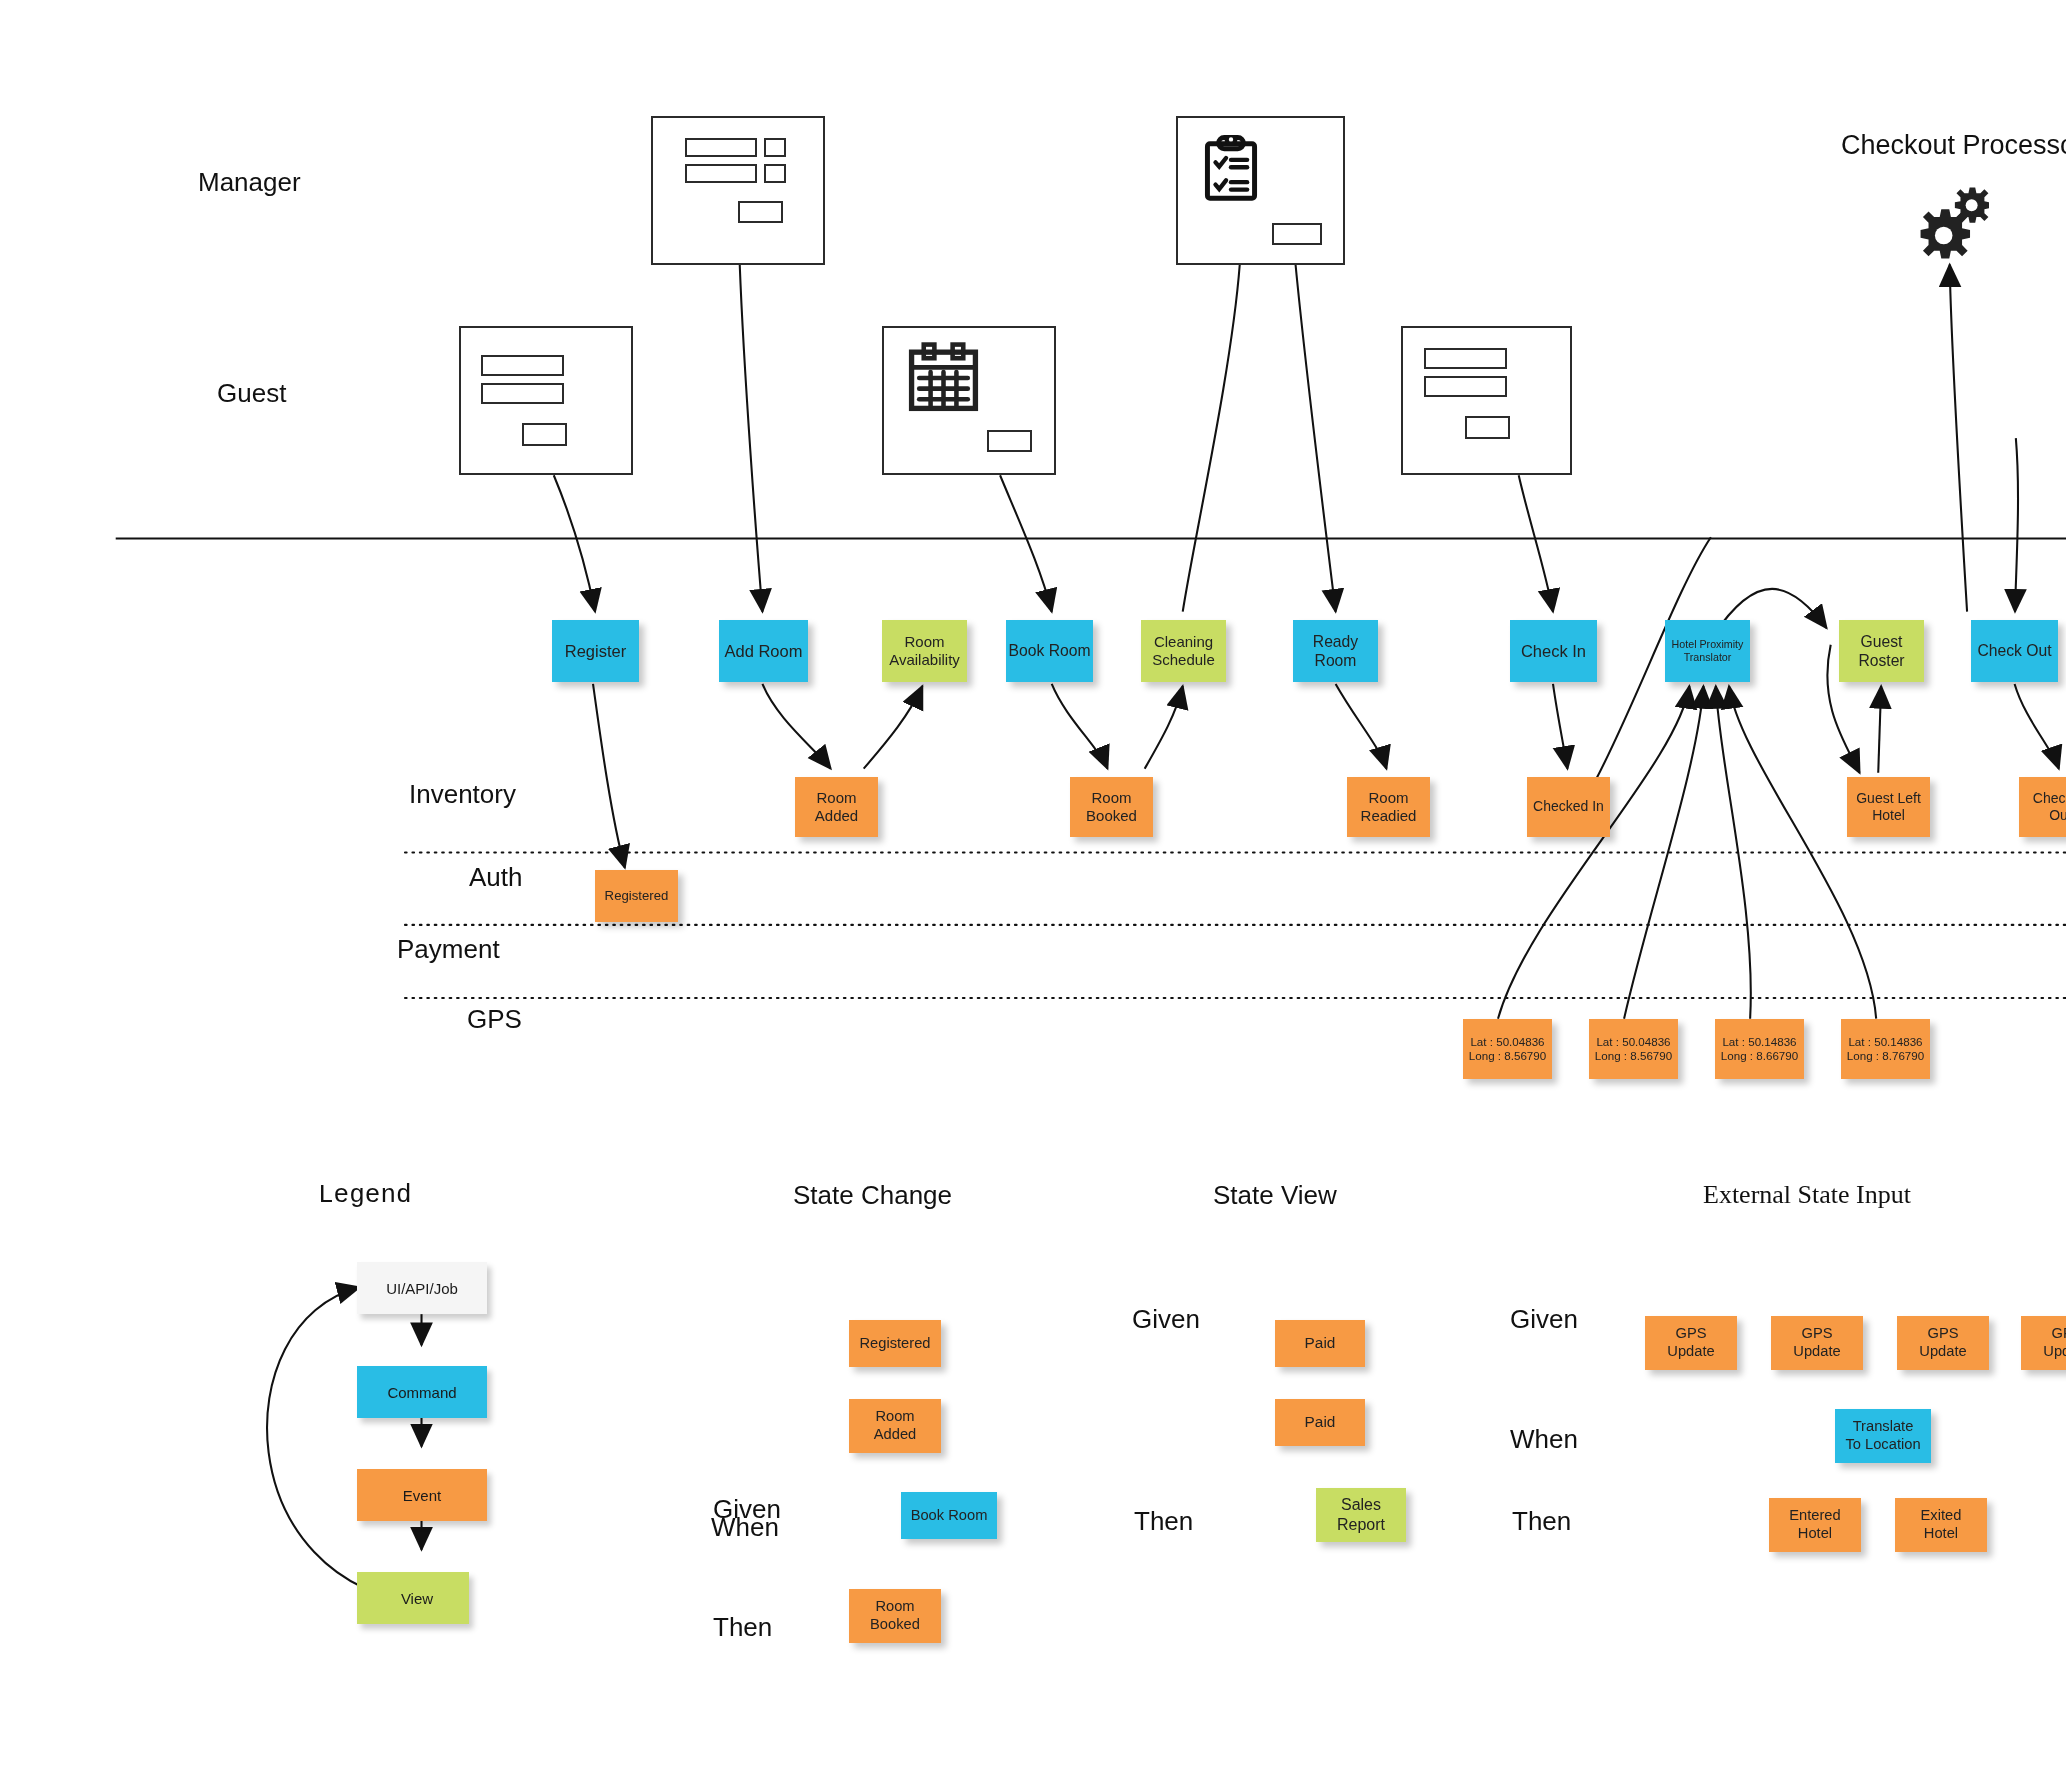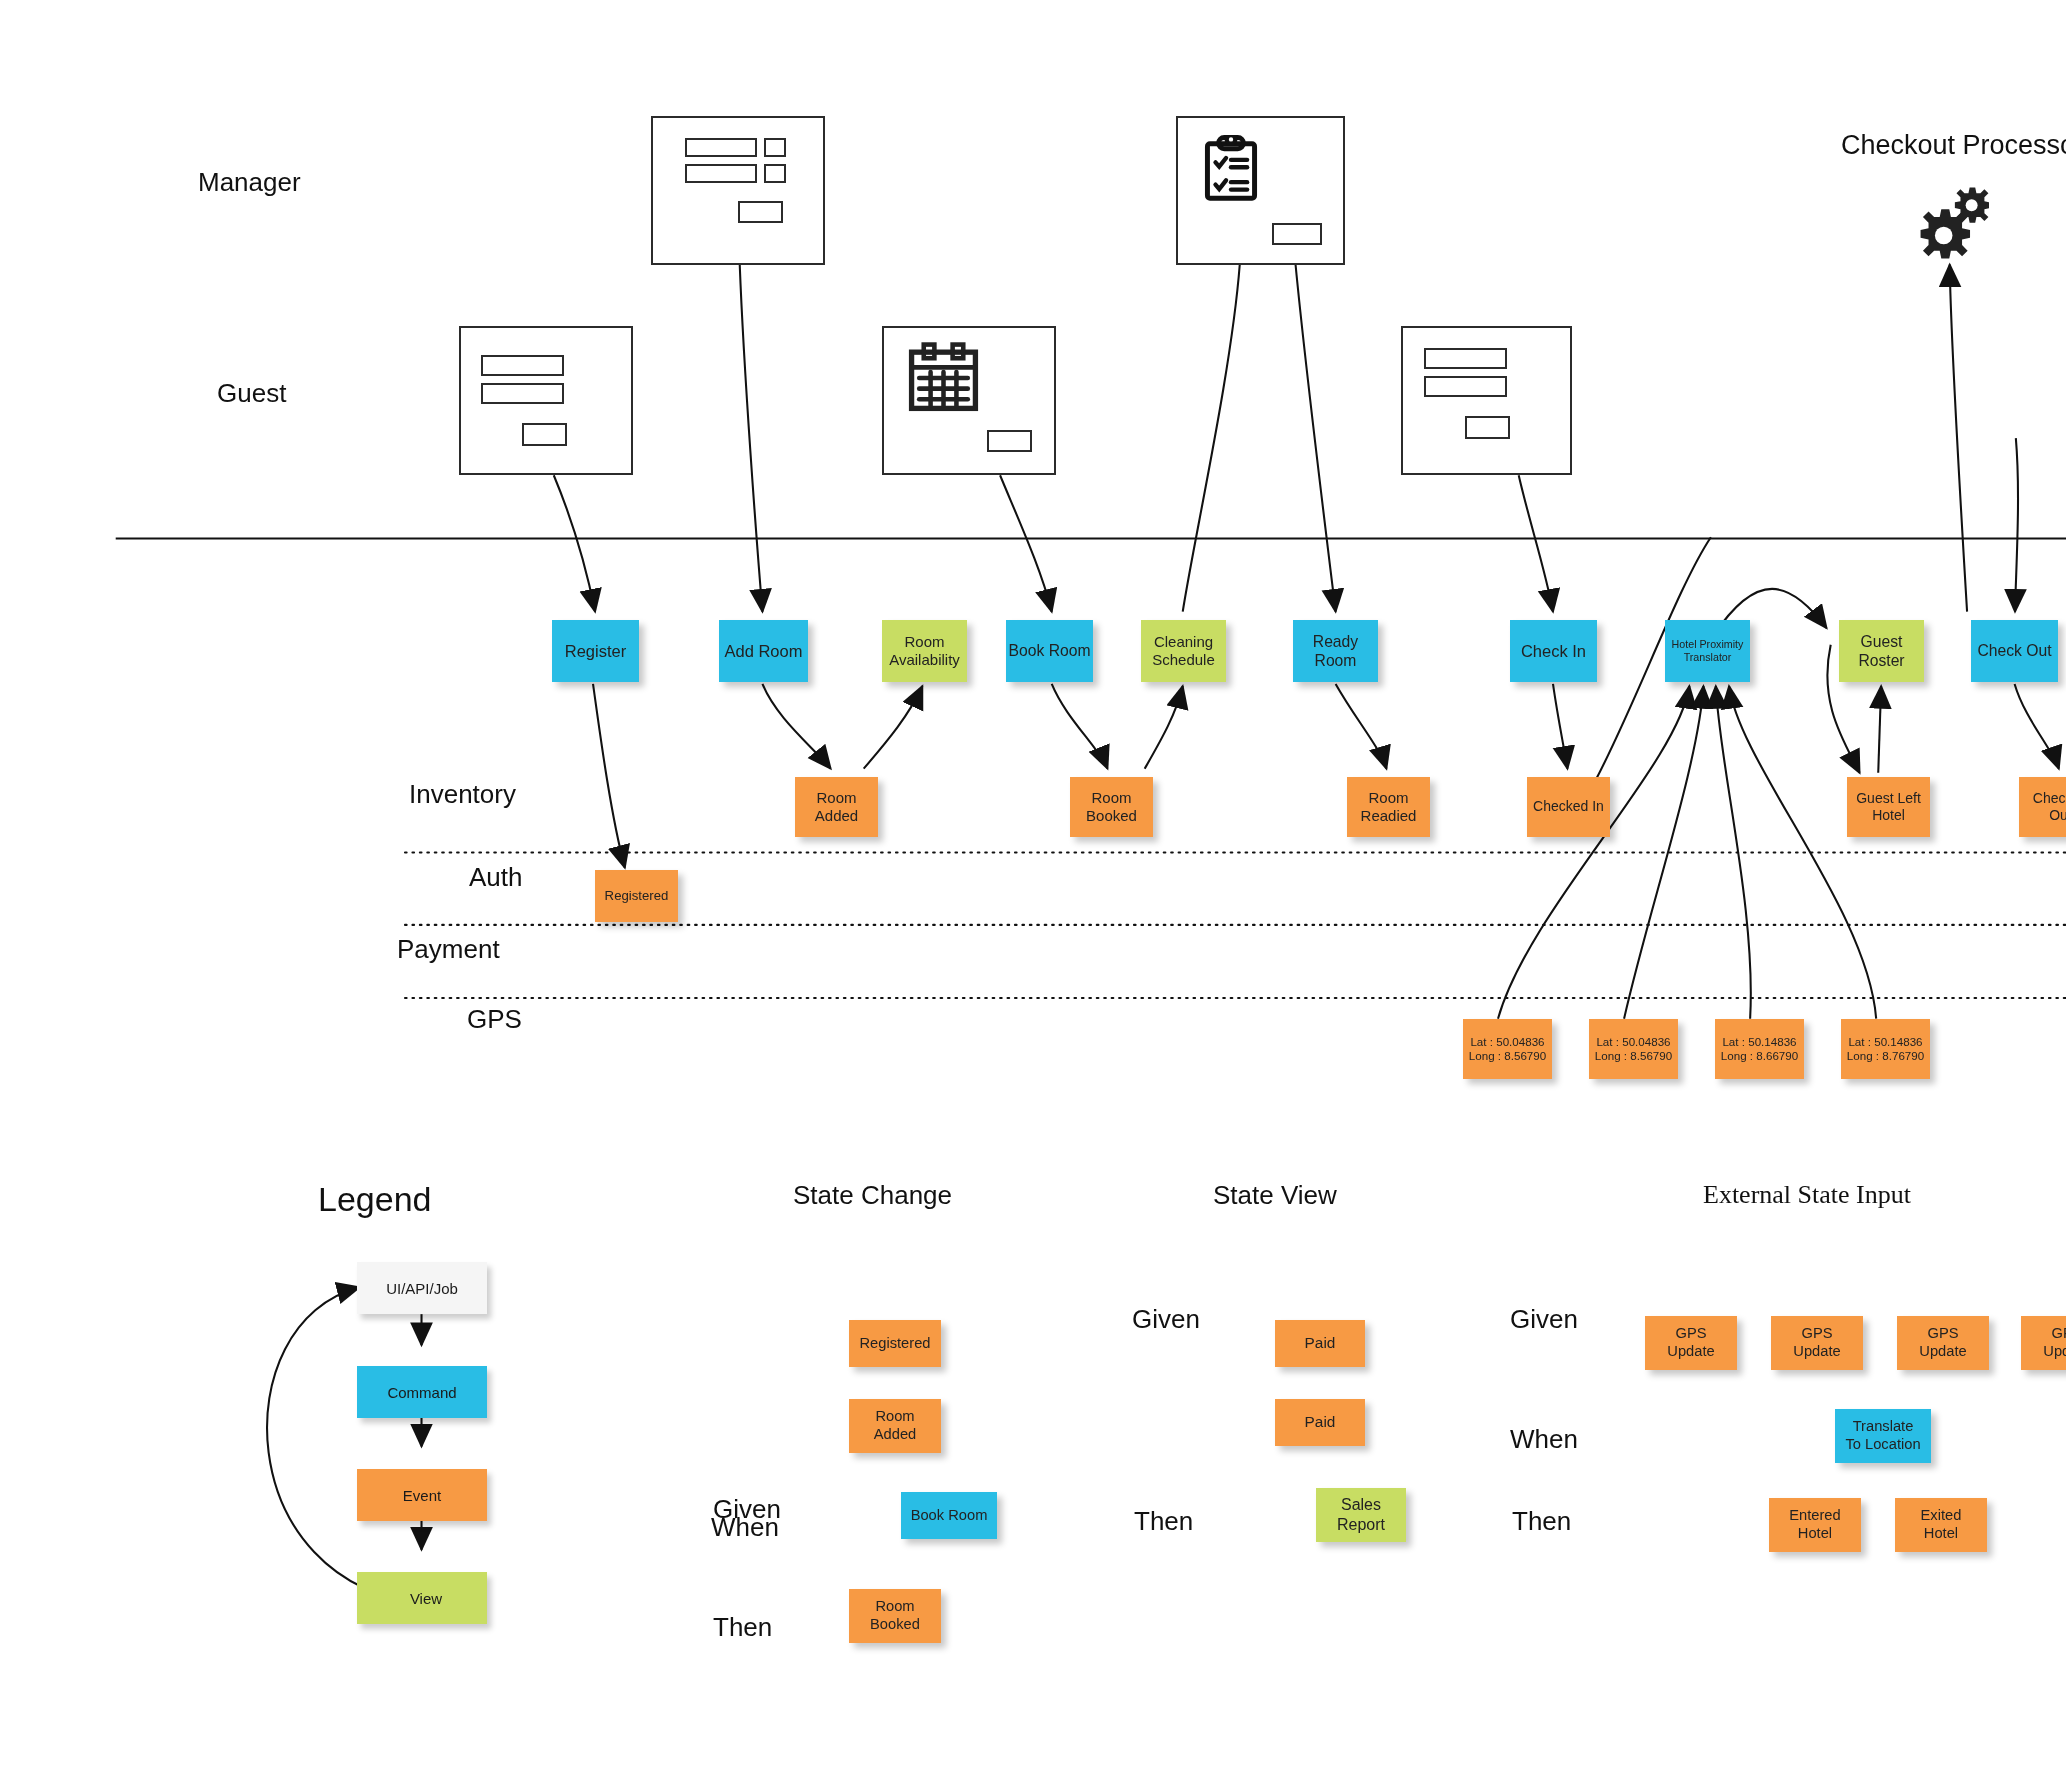--- a/index.html
+++ b/index.html
@@ -6,21 +6,21 @@
   body{font-family:"Liberation Sans", sans-serif;color:#1a1a1a;}
   #stage{position:relative;width:3025px;height:1770px;background:#fff;overflow:hidden;}
   #wires{position:absolute;left:0;top:0;width:3025px;height:1770px;pointer-events:none;}
 
   .lbl{position:absolute;font-family:"Liberation Sans",sans-serif;color:#111;white-space:nowrap;}
   .actor-lbl{font-size:26px;}
   .lane-lbl{font-size:26px;}
   .sys-lbl{font-size:27px;}
   .sec-title{font-size:26px;}
   .gwt-lbl{font-size:26px;}
-  .legend-title{font-size:34px;}
+  .legend-title{font-size:26px;font-family:Liberation Mono, monospace;}
 
   
   .uiframe{position:absolute;border:2.1px solid #2b2b2b;background:#fff;box-sizing:border-box;}
   .uibar{position:absolute;border:2.1px solid #2b2b2b;background:#fff;box-sizing:border-box;}
 
   
   .note{position:absolute;box-sizing:border-box;display:flex;align-items:center;
         justify-content:center;text-align:center;line-height:1.22;
         box-shadow:4.5px 5.4px 6.6px rgba(0,0,0,.22);color:#222;
         font-family:"Liberation Sans",sans-serif;padding:1.7px 2.5px;}
@@ -255,21 +255,21 @@
   <div class="lbl legend-title" style="left:318px;top:1180px;">Legend</div>
   <div class="lg uiapi" style="left:357px;top:1262px;width:130px;height:52px;">
     <span>UI/API/Job</span>
   </div>
   <div class="lg cmd" style="left:357px;top:1366px;width:130px;height:52px;">
     <span>Command</span>
   </div>
   <div class="lg evt" style="left:357px;top:1469px;width:130px;height:52px;">
     <span>Event</span>
   </div>
-  <div class="lg view" style="left:357px;top:1572px;width:130px;height:52px;padding-left:8px;">
+  <div class="lg view" style="left:357px;top:1572px;width:112px;height:52px;padding-left:8px;">
     <span>View</span>
   </div>
 
   <div id="scenarios">
       <div class="lbl sec-title" style="left: 793px; top: 1180px;">State Change</div>
       <div class="lbl gwt-lbl" style="left: 713px; top: 1494px;">Given</div>
       <div class="note evt" style="left: 849px; top: 1320px; width: 92px; height: 47px; font-size: 14.7px;">
         <span>Registered</span>
       </div>
       <div class="note evt" style="left: 849px; top: 1399px; width: 92px; height: 54px; font-size: 14.7px;">

